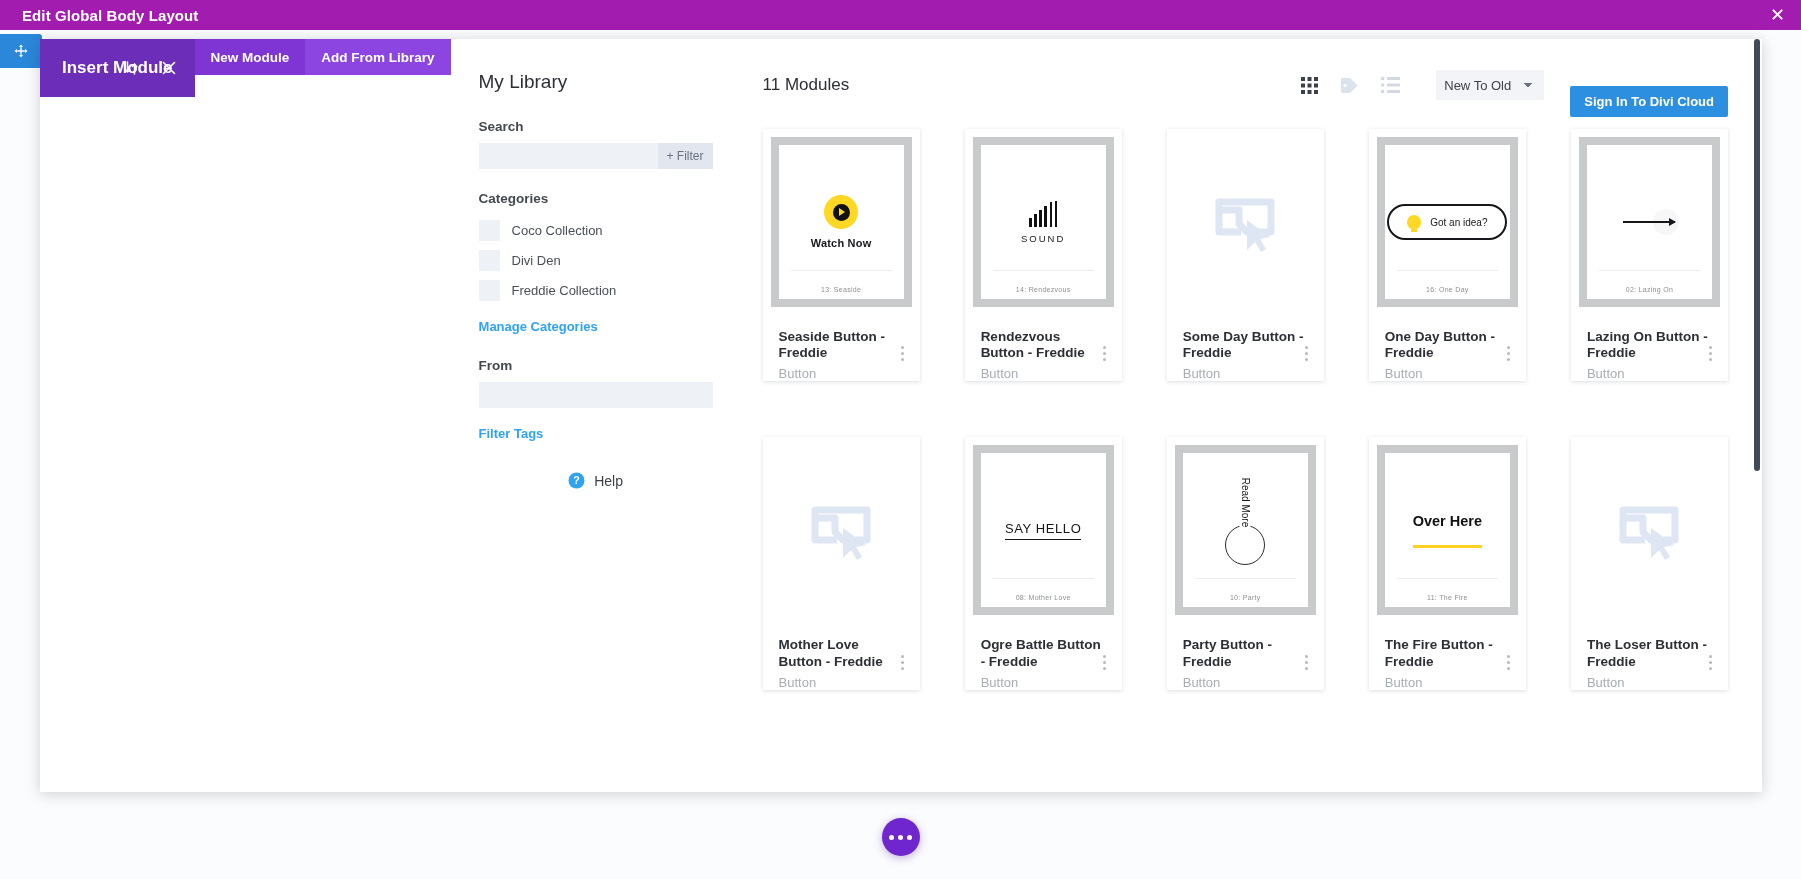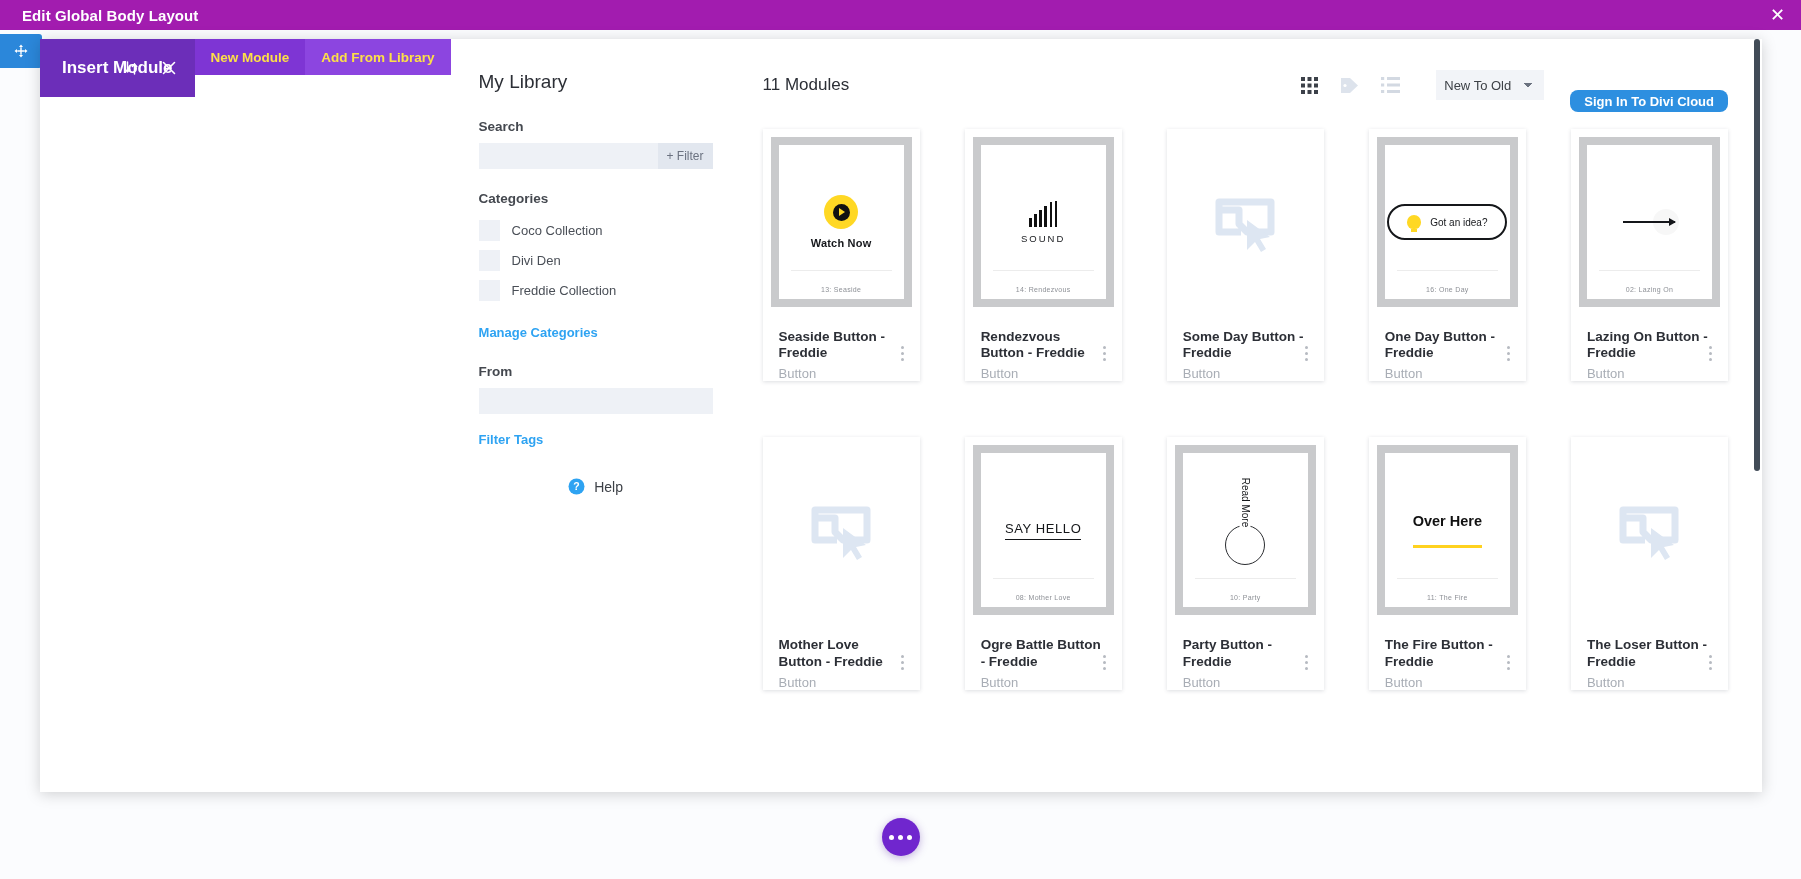--- a/index.html
+++ b/index.html
@@ -67,21 +67,21 @@
   .hdr-icon { cursor: pointer; display:flex; align-items:center; }
 
   
   .modal-tabs {
     height: 36px; background: #7e35d4;
     display: flex; align-items: stretch; flex: 0 0 auto;
   }
   .tab {
     display: flex; align-items: center;
     padding: 0 16px;
-    color: #fde047; font-size: 13.5px; font-weight: bold;
+    color: #ffffff; font-size: 13.5px; font-weight: bold;
     cursor: pointer;
   }
   .tab.active { background: #8c45e0; }
 
   
   .modal-body {
     flex: 1 1 auto; display: flex; position: relative;
     background: #ffffff; overflow: hidden;
   }
 
@@ -107,21 +107,21 @@
     padding: 0 62px 0 8px; font-size: 12.5px;
     font-family: "Liberation Sans", sans-serif; color:#3a3f46;
   }
   .filter-btn {
     position: absolute; right: 0; top: 0;
     height: 26px; padding: 0 9px;
     background: #e2e7ef; color: #6b7280;
     font-size: 12px; display: flex; align-items: center;
     cursor: pointer;
   }
-  .cat-list { margin-bottom: 12px; }
+  .cat-list { margin-bottom: 6px; }
   .cat-item {
     display: flex; align-items: center; gap: 12px;
     height: 30px; cursor: pointer;
   }
   .cat-box {
     width: 21px; height: 21px; background: #eef1f6;
     flex: 0 0 21px;
   }
   .cat-name { font-size: 13px; color: #4a4f57; }
   .link-blue {
@@ -162,25 +162,25 @@
     font-family: "Liberation Sans", sans-serif;
     padding-left: 8px; cursor: pointer;
     -webkit-appearance: none; appearance: none;
     background-image: linear-gradient(45deg, transparent 50%, #6b7280 50%),
                       linear-gradient(135deg, #6b7280 50%, transparent 50%);
     background-position: calc(100% - 16px) 13px, calc(100% - 11px) 13px;
     background-size: 5px 5px, 5px 5px;
     background-repeat: no-repeat;
   }
   .cloud-btn {
-    margin-left: 18px; height: 22px; padding: 0 14px;
+    margin-left: 18px; height: 31px; padding: 0 14px;
     background: #2d8fe0; color:#fff;
     font-size: 13px; font-weight: bold;
     display: flex; align-items: center; border: none;
-    border-radius: 8px; cursor: pointer;
+    border-radius: 2px; cursor: pointer;
     font-family: "Liberation Sans", sans-serif;
     margin-top: 32px;
   }
 
   
   .grid {
     display: grid;
     grid-template-columns: repeat(5, 1fr);
     gap: 56px 45px;
   }

